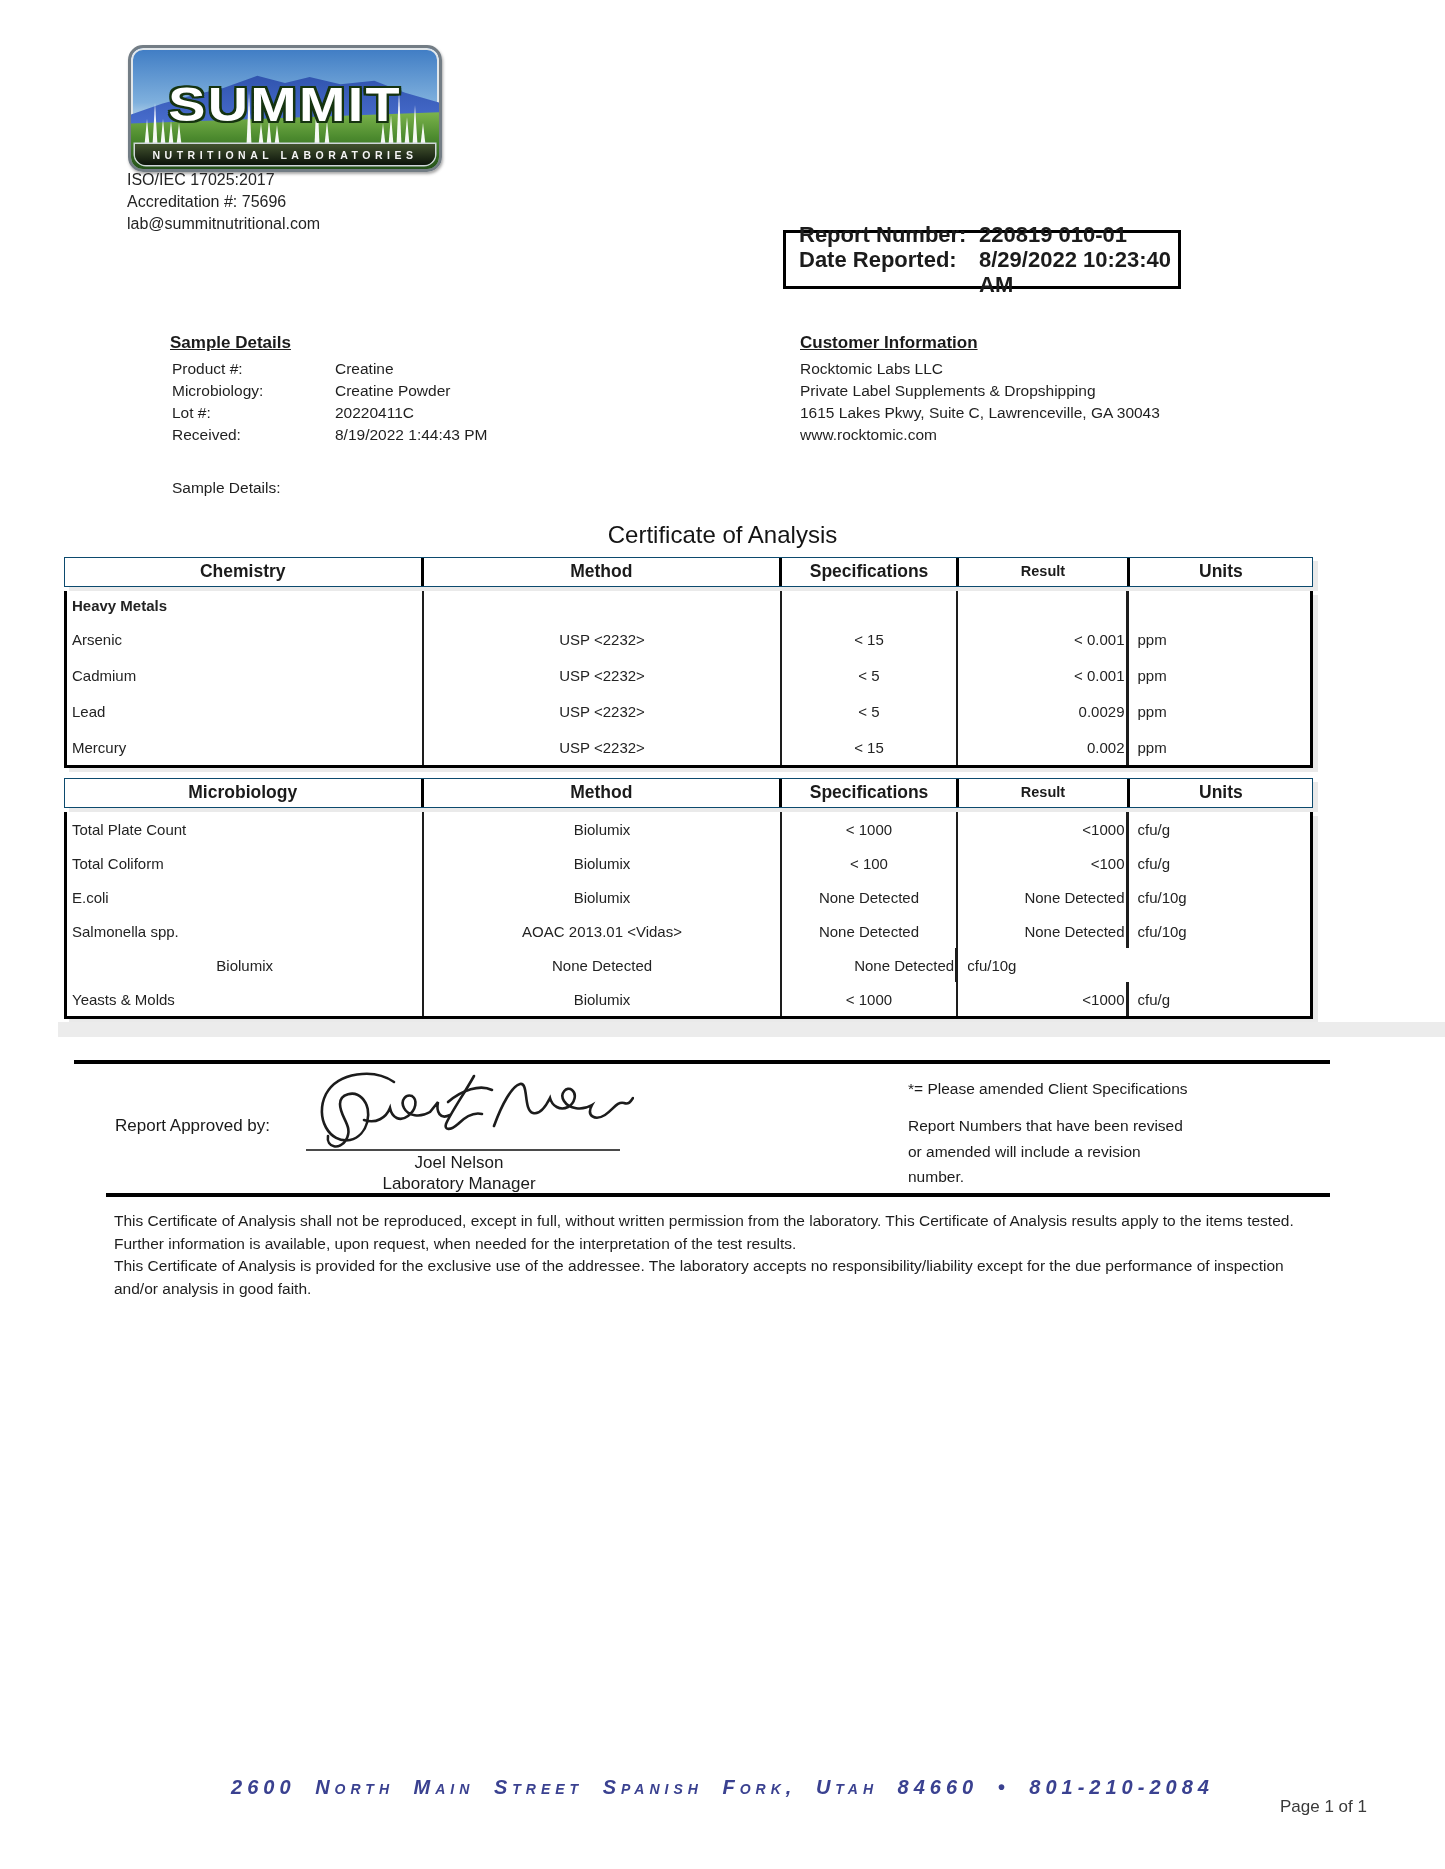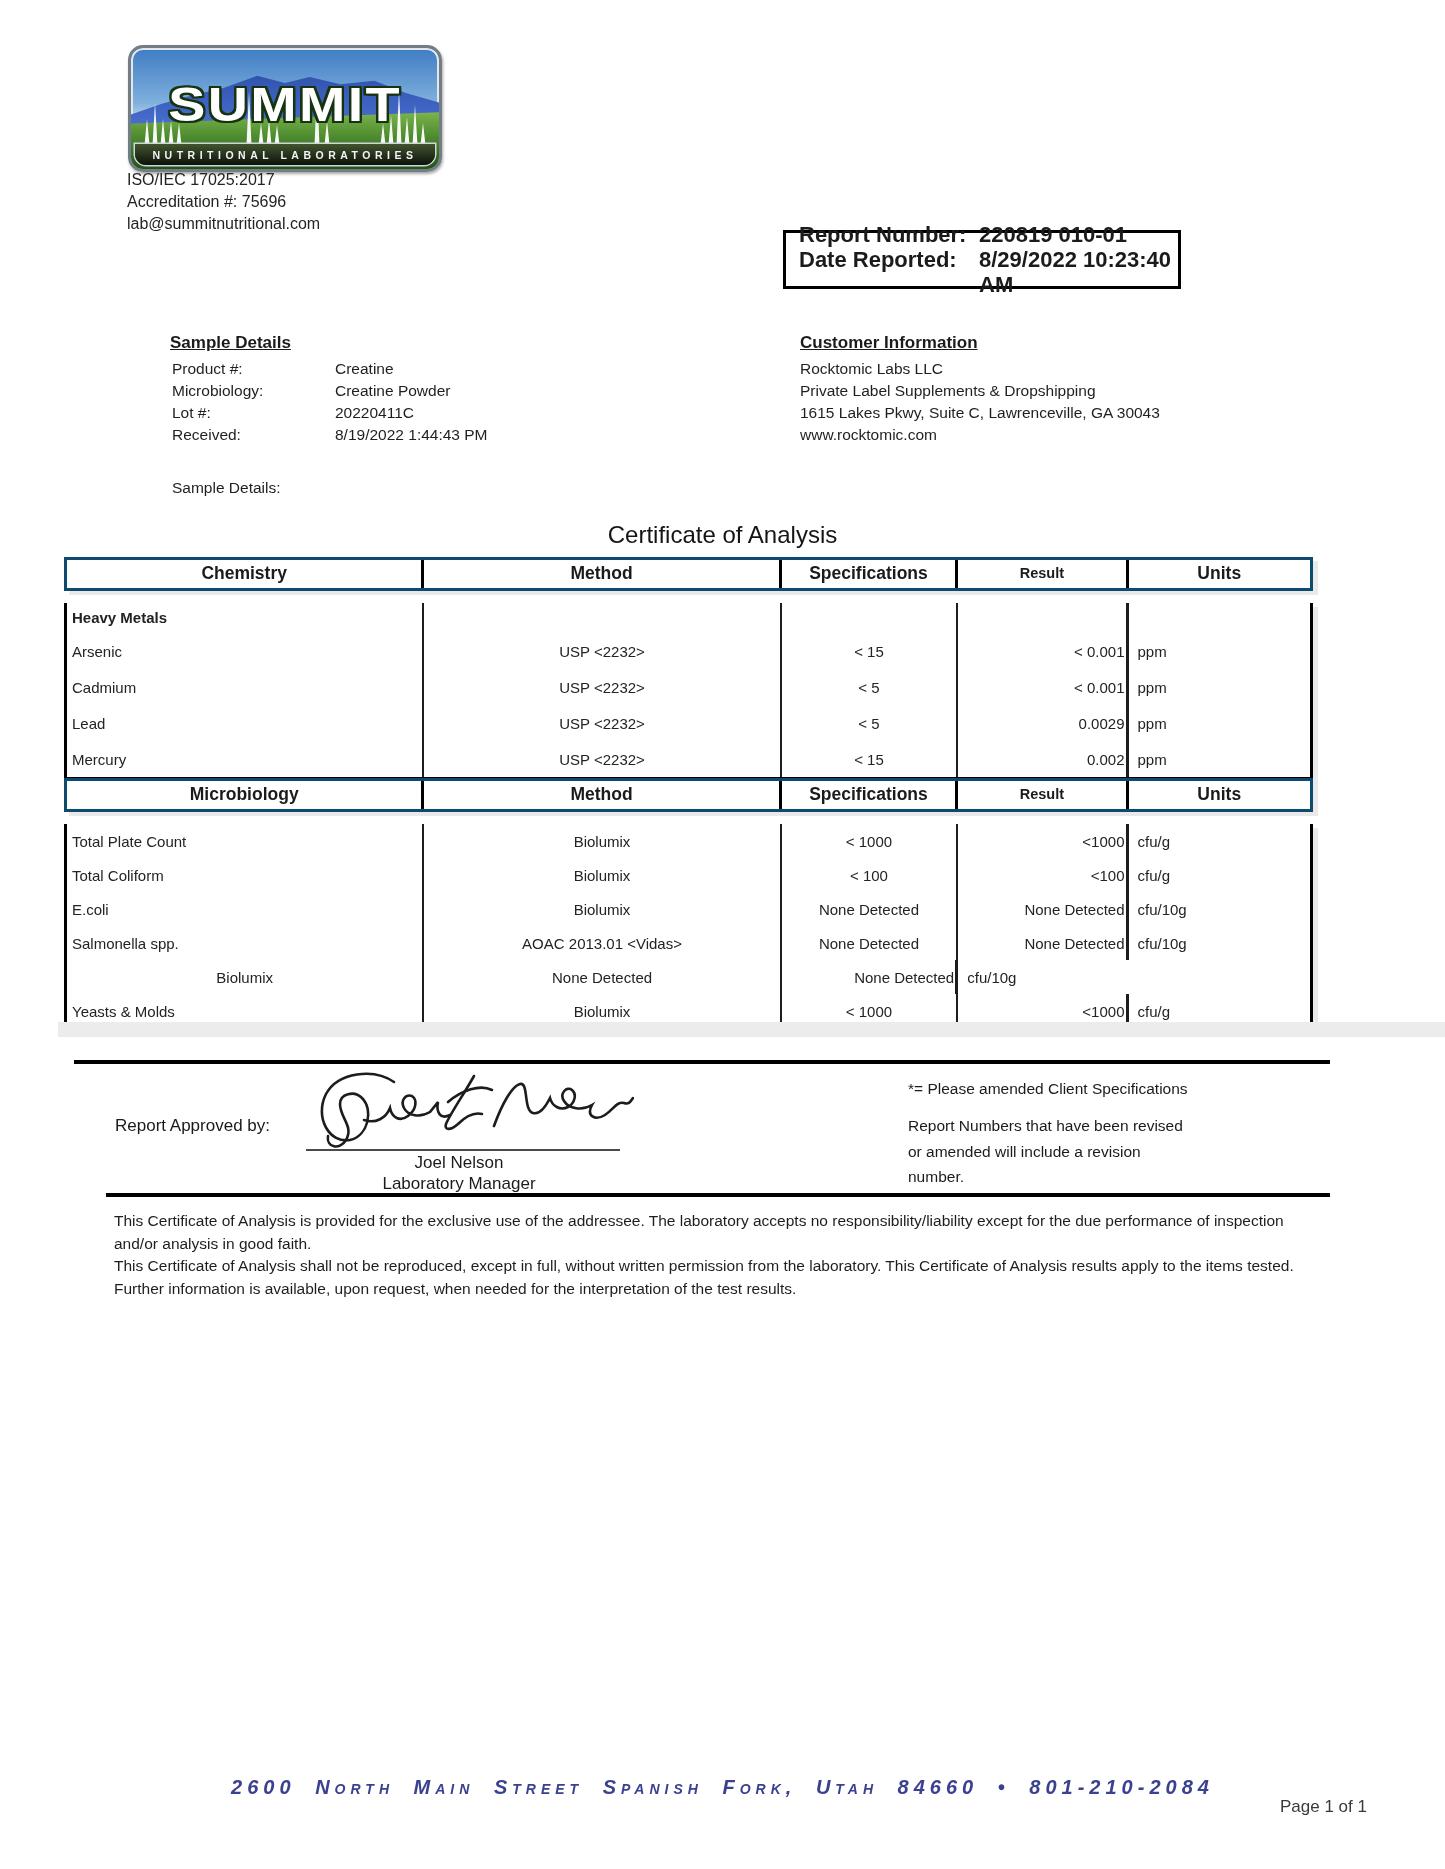--- a/index.html
+++ b/index.html
@@ -36,27 +36,27 @@
   
   .sec-head{position:absolute;font-size:17px;font-weight:bold;text-decoration:underline;}
   .info-block{position:absolute;font-size:15.5px;line-height:22px;color:#1f1f1f;}
   .f-label{display:inline-block;width:163px;}
 
   
   .coa-title{position:absolute;left:0;right:0;top:521px;text-align:center;font-size:24px;color:#141414;}
 
   
   .tbl{position:absolute;left:64px;width:1249px;--cols:28.75% 28.75% 14.2% 13.7% 14.6%;}
-  .tbl-head{display:grid;grid-template-columns:var(--cols);border:3px solid #0c4a6e;background:#fff;
+  .tbl-head{display:grid;grid-template-columns:var(--cols);border:1px solid #0c4a6e;background:#fff;
         box-shadow:5px 4px 0 #eaeaea;}
   .hcell{border-right:3px solid #000;text-align:center;font-weight:bold;font-size:17.5px;
         padding:3px 0 4px 0;box-sizing:border-box;}
   .hcell:last-child{border-right:none;}
   .hcell.hc3{font-size:14.5px;padding-top:5px;}
-  .tbl-body{margin-top:12px;border:3px solid #000;border-top:none;background:#fff;
+  .tbl-body{margin-top:4px;border:3px solid #000;border-top:none;background:#fff;
         box-shadow:5px 4px 0 #eaeaea;}
   .trow{display:grid;grid-template-columns:var(--cols);}
   .tbl--chemistry .trow{height:36px;}
   .tbl--chemistry .trow.section{height:30px;}
   .tbl--microbiology .trow{height:34px;}
   .trow.section .c0{font-weight:bold;align-items:flex-start;padding-top:6px;}
   .bc{border-right:2px solid #1d1d1d;display:flex;align-items:center;font-size:15px;color:#232323;
       box-sizing:border-box;overflow:hidden;}
   .bc:last-child{border-right:none;}
   .bc.c3{border-right-width:3px;}
@@ -267,20 +267,20 @@
     </g>
   </svg>
   <div class="sig-line"></div>
   <div class="signer-name">Joel Nelson</div>
   <div class="signer-title">Laboratory Manager</div>
   <div class="star-note">*= Please amended Client Specifications</div>
   <div class="revision-note">Report Numbers that have been revised or amended will include a revision number.</div>
   <div class="rule2"></div>
 
   <div class="disclaimer">
+    <p>This Certificate of Analysis shall not be reproduced, except in full, without written permission from the laboratory. This Certificate of Analysis results apply to the items tested. Further information is available, upon request, when needed for the interpretation of the test results.</p>
     <p>This Certificate of Analysis is provided for the exclusive use of the addressee. The laboratory accepts no responsibility/liability except for the due performance of inspection and/or analysis in good faith.</p>
-    <p>This Certificate of Analysis shall not be reproduced, except in full, without written permission from the laboratory. This Certificate of Analysis results apply to the items tested. Further information is available, upon request, when needed for the interpretation of the test results.</p>
   </div>
 
   <div class="footer-address">2600 North Main Street  Spanish Fork, Utah  84660  •  801-210-2084</div>
   <div class="page-number">Page 1 of 1</div>
 
 </div>
 
 </body></html>

